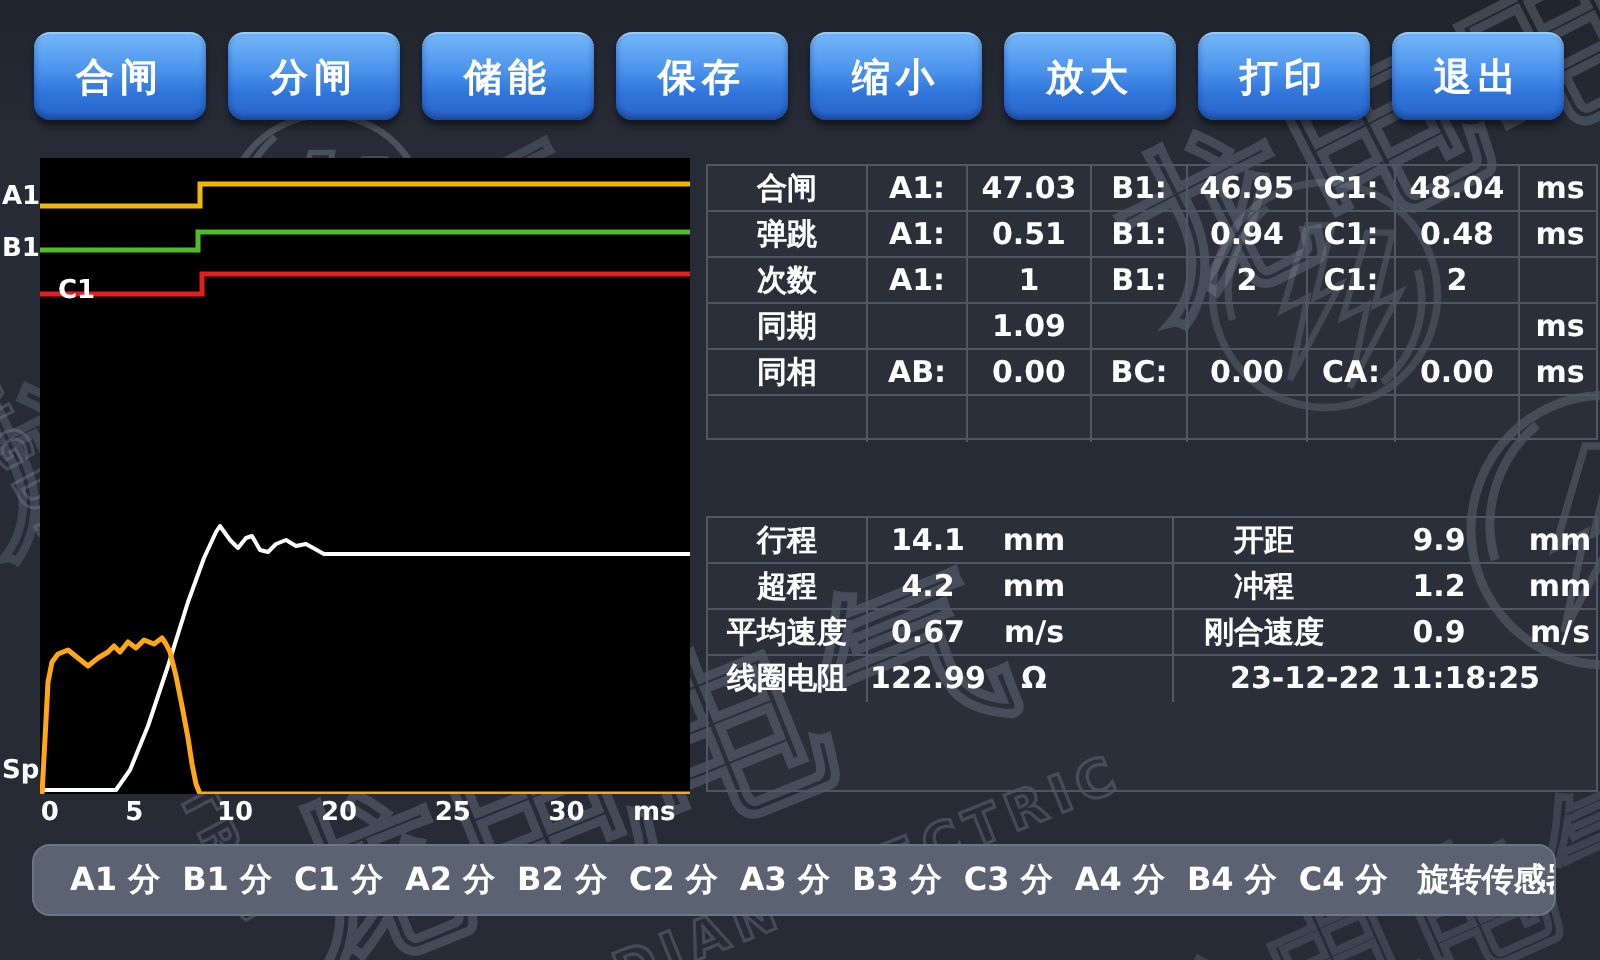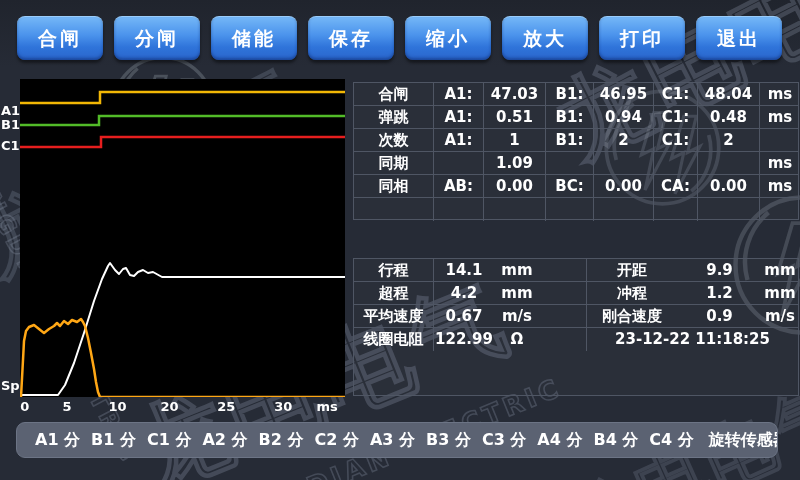--- a/index.html
+++ b/index.html
@@ -97,23 +97,23 @@
   <button class="tb">分闸</button>
   <button class="tb">储能</button>
   <button class="tb">保存</button>
   <button class="tb">缩小</button>
   <button class="tb">放大</button>
   <button class="tb">打印</button>
   <button class="tb">退出</button>
 </div>
 
 <div class="chart">
-  <span class="chlabel" style="top:28px;">A1</span>
+  <span class="chlabel" style="top:16px;">A1</span>
   <span class="chlabel" style="top:42px;">B1</span>
-  <span class="chlabel" style="top:63px;">C1</span>
+  <span class="chlabel" style="top:63px;margin-left:28px;">C1</span>
   <span class="chlabel" style="top:303px;">Sp</span>
   <div class="plot">
     <svg viewBox="0 0 325 318" preserveAspectRatio="none" width="325" height="318">
       <polyline fill="none" stroke-width="2.5" points="0,24 80,24 80,13 325,13" stroke="#f2b705"></polyline>
       <polyline fill="none" stroke-width="2.5" points="0,46 79,46 79,37 325,37" stroke="#52bb28"></polyline>
       <polyline fill="none" stroke-width="2.5" points="0,68 81,68 81,58 325,58" stroke="#e61e1e"></polyline>
       <polyline fill="none" stroke-width="2" stroke-linejoin="round" points="0,316 38,316 45,306 54,284 64,254 74,222 82,200 88,187 90,184 95,191 99,195 103,190 106,189 110,196 114,197 118,193 123,191 128,194 133,193 142,198 325,198" stroke="#ffffff"></polyline>
       <polyline fill="none" stroke-width="2.5" stroke-linejoin="round" points="1,318 3,281 4,262 6,252 9,248 14,246 19,250 24,254 29,250 34,247 37,244 40,247 44,242 48,245 52,241 57,243 61,240 63,243 65,247 68,259 71,274 74,290 76,303 78,313 80,318 325,318" stroke="#ffa715"></polyline>
     </svg>
   </div>

